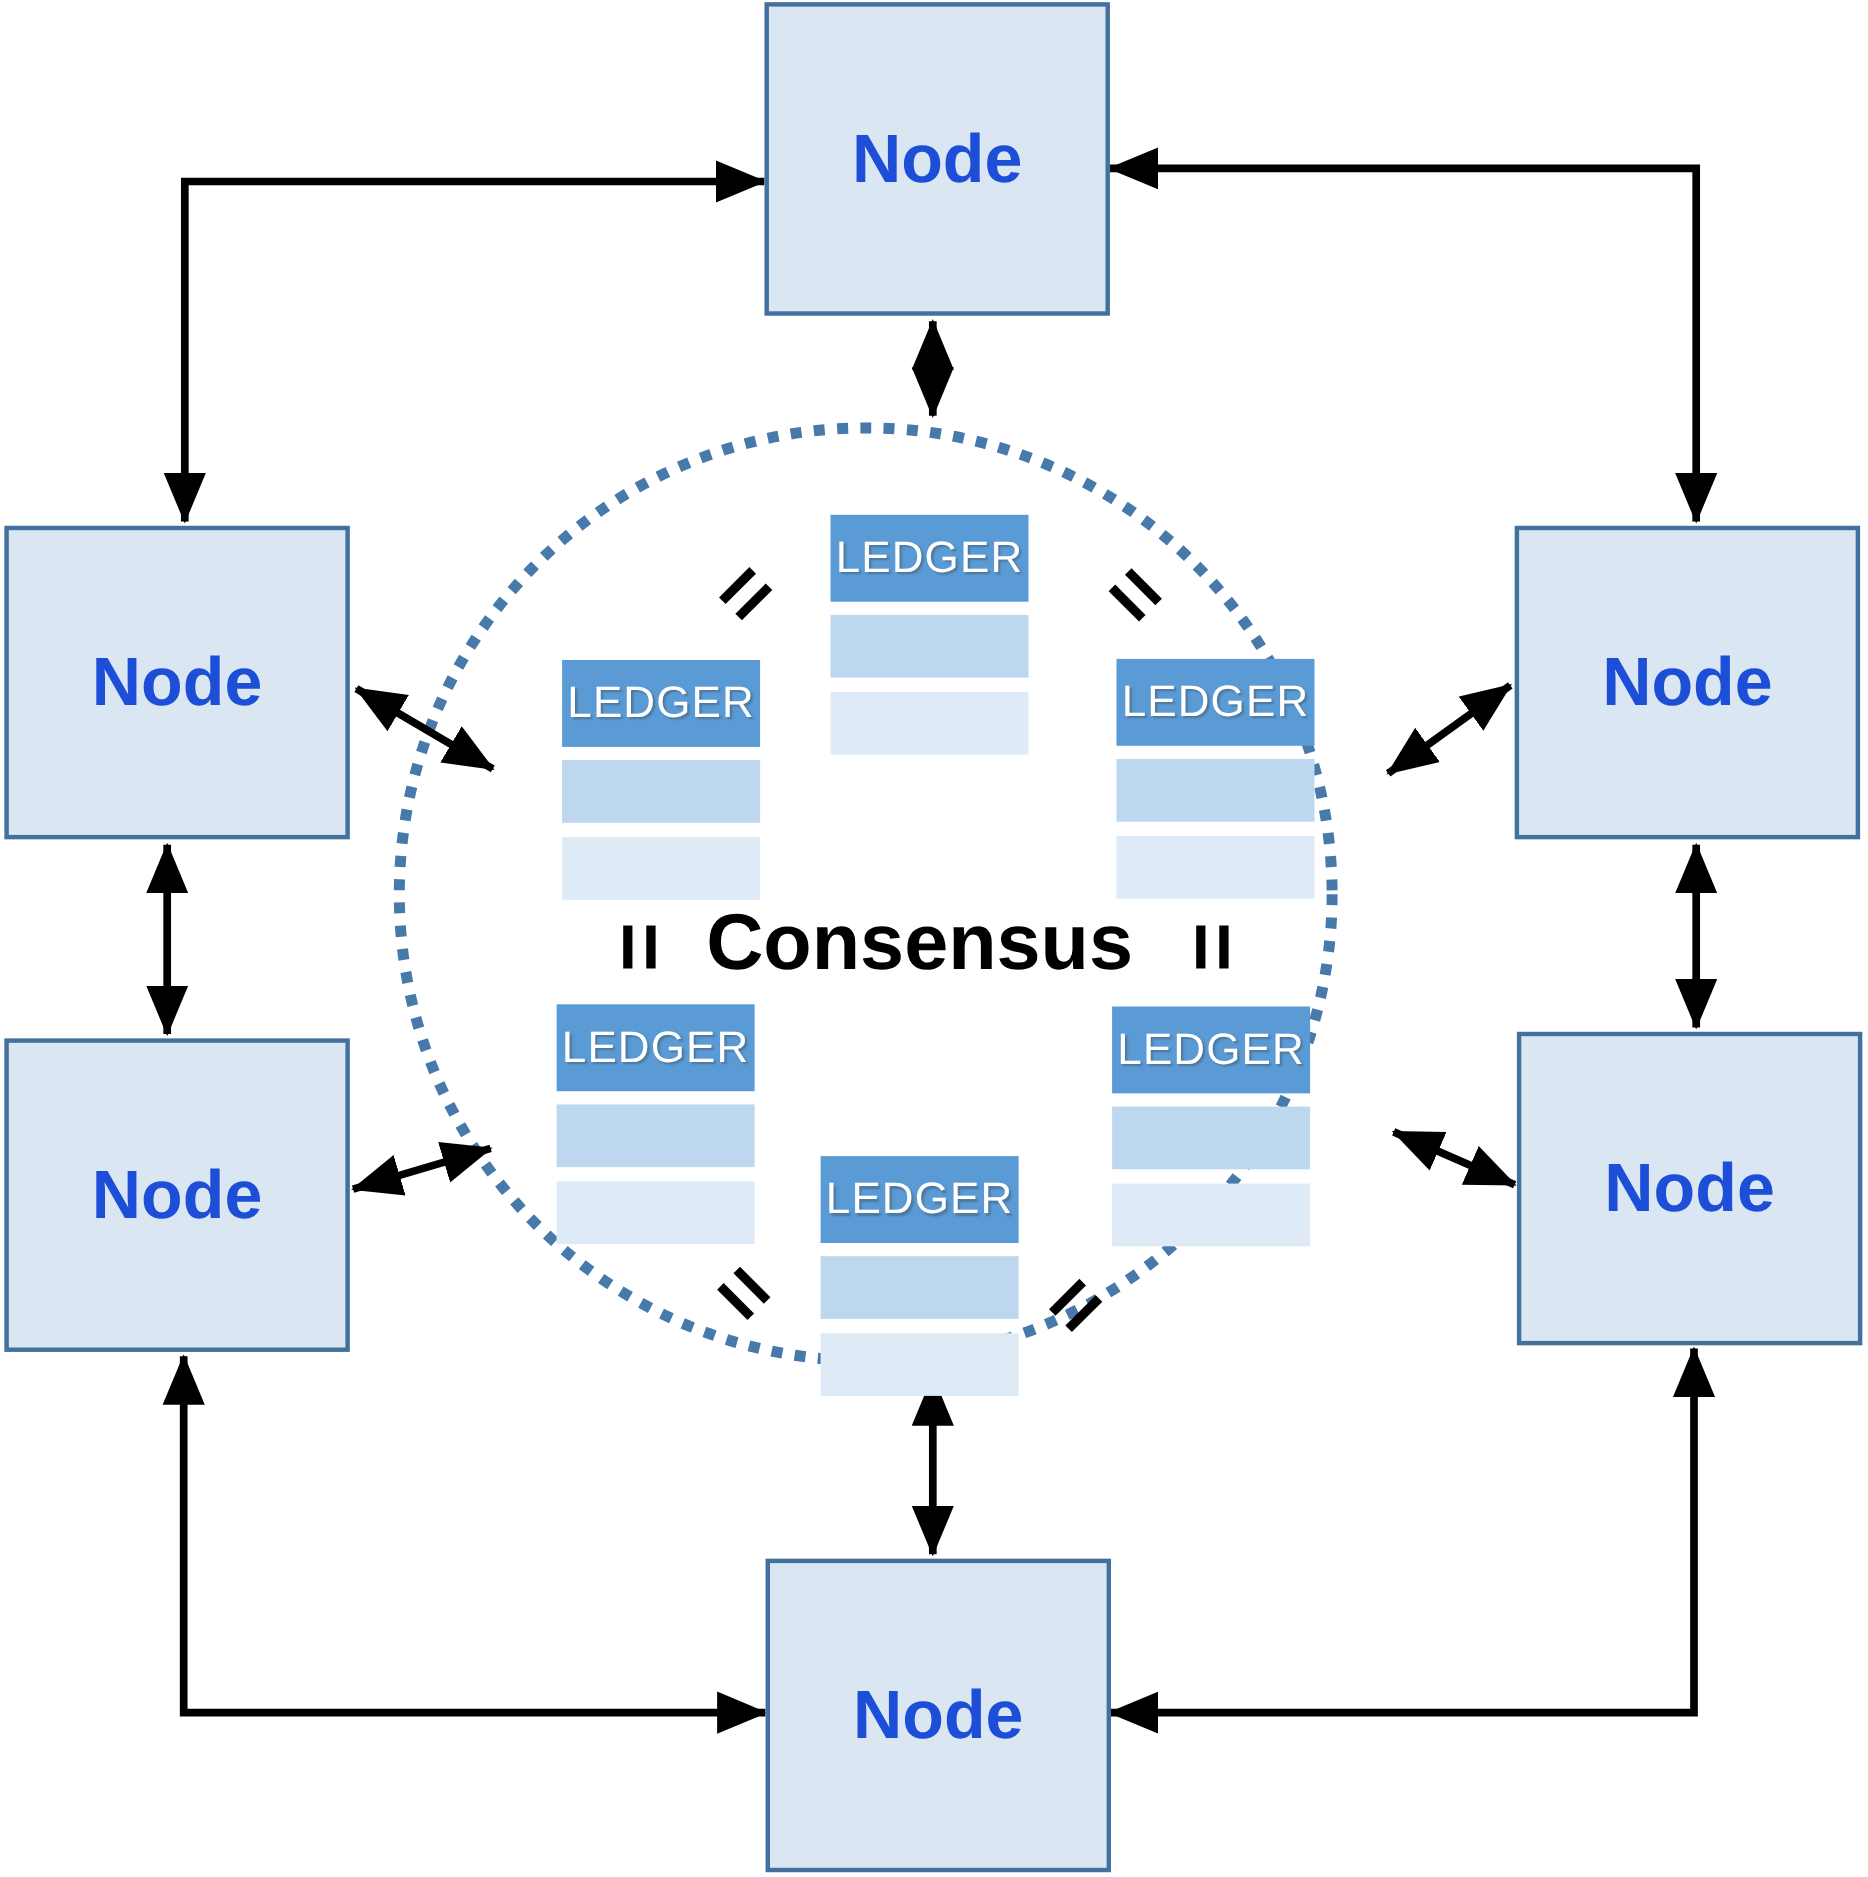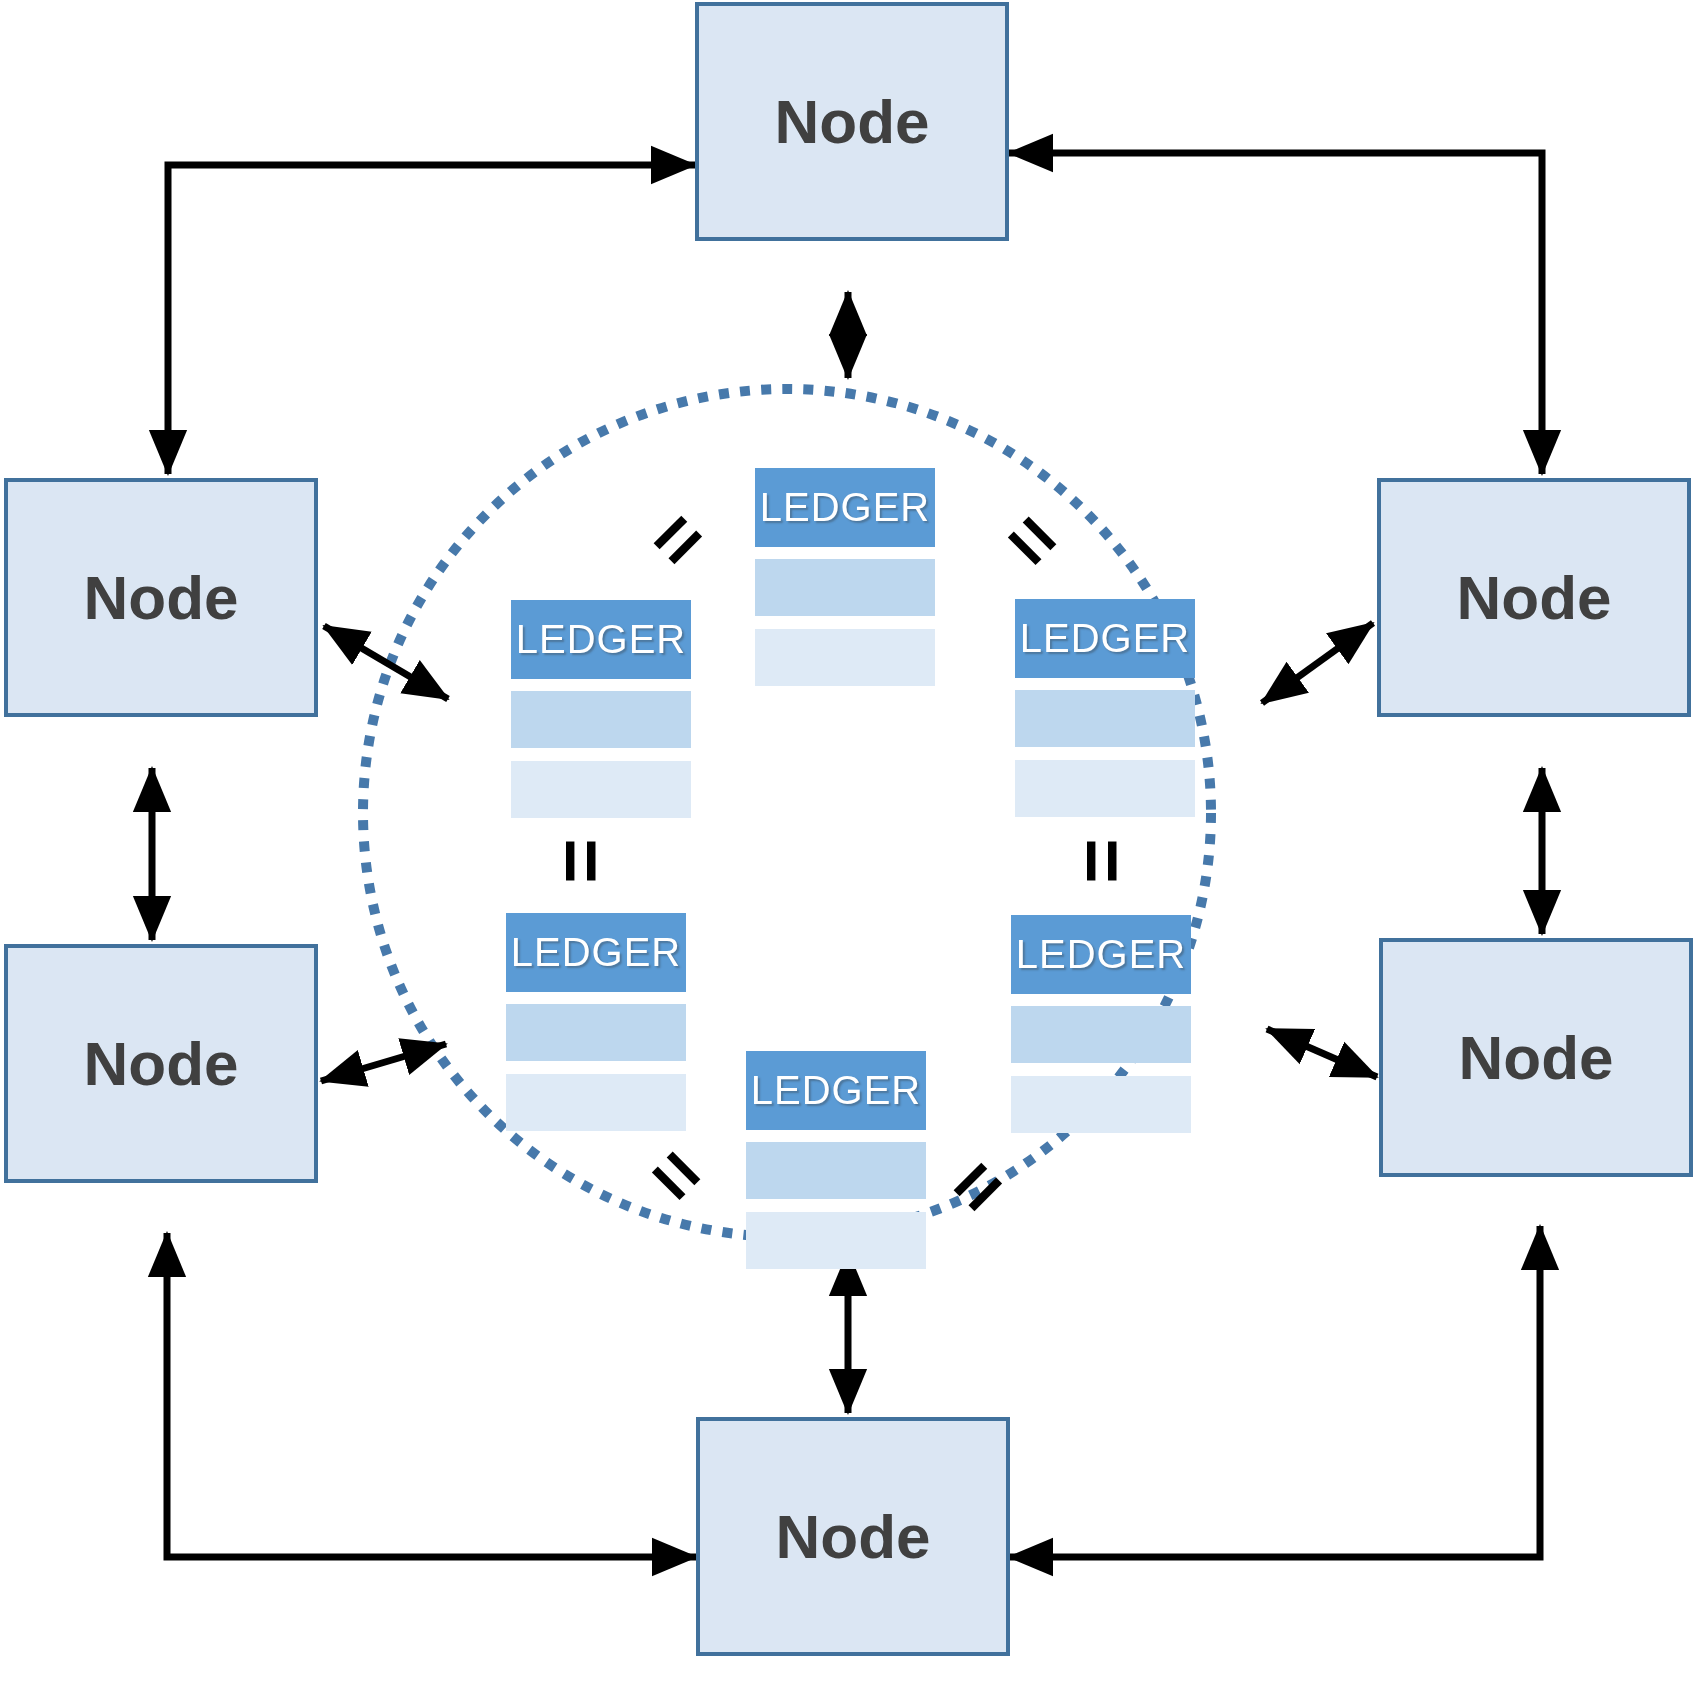--- a/index.html
+++ b/index.html
@@ -3,24 +3,24 @@
 <meta charset="utf-8">
 <style>
   html,body { margin:0; padding:0; background:#ffffff; }
   .canvas {
     position:relative; width:1698px; height:1706px; background:#ffffff;
     font-family:"Liberation Sans", sans-serif; overflow:hidden;
   }
   .arrow-layer { position:absolute; left:0; top:0; width:1698px; height:1706px; }
 
   .node {
-    position:absolute; width:314px; height:239px; box-sizing:border-box;
+    position:absolute; width:314px; height:285px; box-sizing:border-box;
     background:#dbe6f3; border:4px solid #41719c;
     display:flex; align-items:center; justify-content:center;
-    font-weight:bold; font-size:62px; color:#404040;
+    font-weight:bold; font-size:62px; color:#1d4ed8;
   }
 
   .ledger { position:absolute; width:180px; }
   .ledger-header {
     height:79px; background:#5b9bd5; color:#ffffff;
     display:flex; align-items:center; justify-content:center;
     font-size:40px; letter-spacing:1px; font-weight:normal;
     text-shadow:2px 2px 2px rgba(50,50,50,0.35);
     margin-bottom:12px;
   }
@@ -113,20 +113,21 @@
     <div class="ledger-header">LEDGER</div>
     <div class="ledger-row row-a"></div>
     <div class="ledger-row row-b"></div>
   </div>
   <div class="ledger" style="left:746px; top:1051px;">
     <div class="ledger-header">LEDGER</div>
     <div class="ledger-row row-a"></div>
     <div class="ledger-row row-b"></div>
   </div>
 
+  <div class="consensus">Consensus</div>
 
   <div class="equals" style="left:677px; top:539px; transform:translate(-50%,-50%) rotate(-45deg);">=</div>
   <div class="equals" style="left:1033px; top:540px; transform:translate(-50%,-50%) rotate(45deg);">=</div>
   <div class="equals" style="left:582px; top:861px; transform:translate(-50%,-50%) rotate(90deg);">=</div>
   <div class="equals" style="left:1103px; top:861px; transform:translate(-50%,-50%) rotate(90deg);">=</div>
   <div class="equals" style="left:677px; top:1175px; transform:translate(-50%,-50%) rotate(45deg);">=</div>
   <div class="equals" style="left:977px; top:1186px; transform:translate(-50%,-50%) rotate(-45deg);">=</div>
 
 </div>
 

